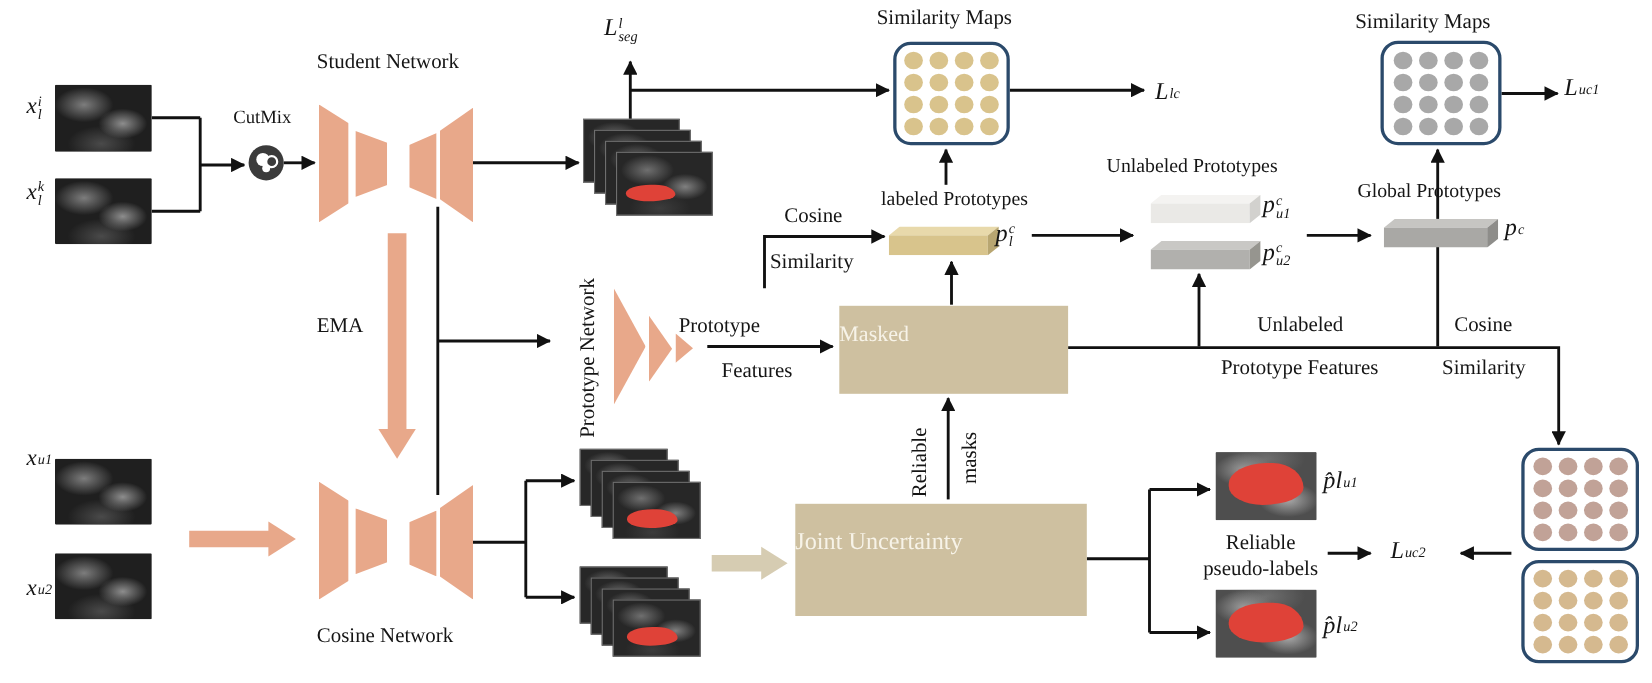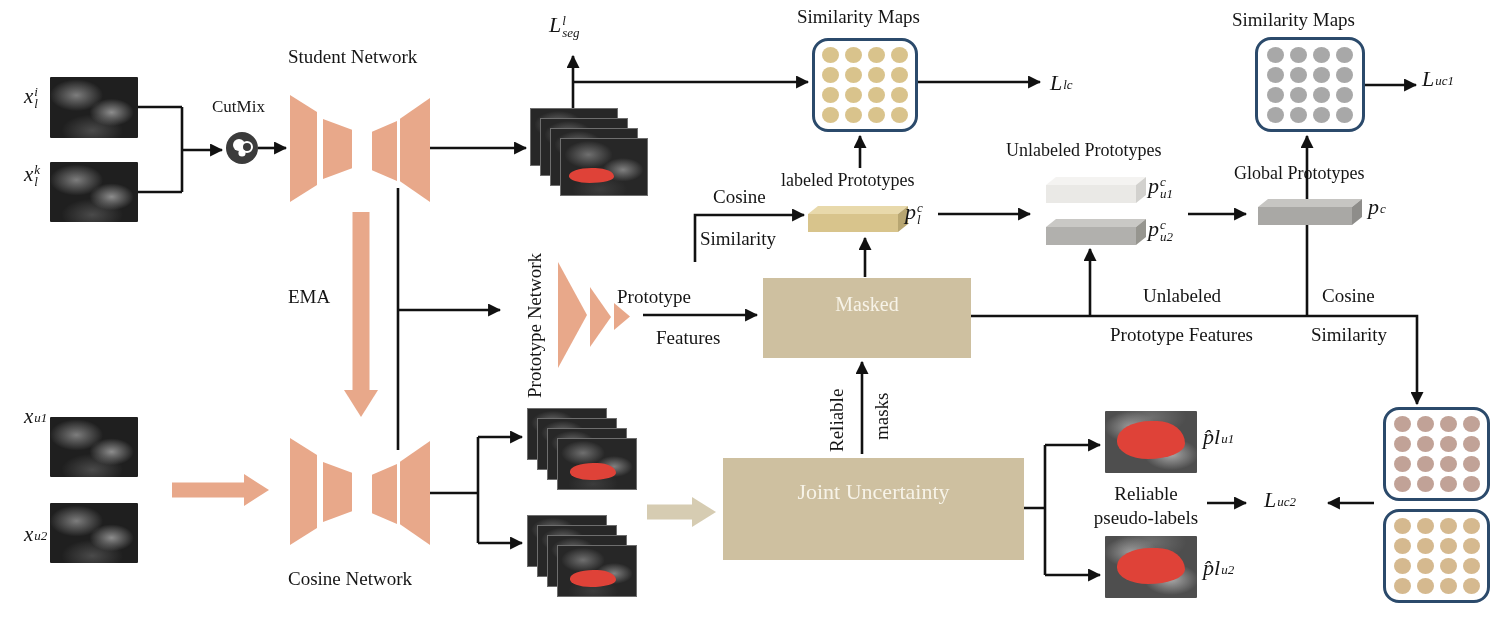--- a/index.html
+++ b/index.html
@@ -7,21 +7,21 @@
           font-family:"Liberation Serif","DejaVu Serif",serif;color:#151515;}
   #connectors{position:absolute;left:0;top:0;pointer-events:none;}
   .lbl{position:absolute;font-size:19px;white-space:nowrap;}
   .lbl.small{font-size:17px;}
   .lbl.mid{font-size:18px;}
   .vlabel{position:absolute;transform-origin:0 0;transform:rotate(-90deg);font-size:19px;white-space:nowrap;}
   .math{position:absolute;font-style:italic;font-size:22px;white-space:nowrap;}
   .math .ss{display:inline-flex;flex-direction:column;align-items:flex-start;vertical-align:middle;margin-left:1px;}
   .math sup,.math sub{display:block;font-size:13px;line-height:12px;font-style:italic;}
   .trap{position:absolute;background:#e8a88a;}
-  .tanbox{position:absolute;background:#cec0a0;color:#f7f3e8;text-align:center;}
+  .tanbox{position:absolute;background:#cec0a0;color:#f7f3e8;text-align:left;}
   .tanbox .bt1,.tanbox .bt2{white-space:nowrap;}
   .simbox{position:absolute;background:#fff;border:3px solid #2b4a6b;border-radius:16px;box-sizing:border-box;
           display:grid;grid-template-columns:repeat(4,17px);grid-auto-rows:16px;column-gap:6px;row-gap:4px;
           justify-content:center;align-content:center;}
   .dot{width:17px;height:16px;border-radius:50%;}
   .mri{position:absolute;background-color:#1f1f1f;border-radius:1px;
        background-image:radial-gradient(ellipse 42% 36% at 30% 30%,#7d7d7d,rgba(70,70,70,0) 72%),
                         radial-gradient(ellipse 36% 32% at 70% 58%,#8d8d8d,rgba(70,70,70,0) 70%),
                         radial-gradient(ellipse 50% 38% at 48% 88%,#4a4a4a,rgba(40,40,40,0) 70%);}
   .mri.light{background-color:#4e4e4e;
@@ -196,42 +196,42 @@
       <div class="dot" style="background: rgb(217, 195, 140);"></div>
     </div>
   <span class="math" style="left:1050px;top:70px"><span>L</span><span class="ss">
         <sup></sup>
         <sub>lc</sub>
       </span></span>
 
   <span class="lbl" style="left:713px;top:186px">Cosine</span>
   <span class="lbl" style="left:700px;top:228px">Similarity</span>
 
-  <span class="lbl mid" style="left:781px;top:170px">labeled Prototypes</span>
+  <span class="lbl mid" style="left:801px;top:170px">labeled Prototypes</span>
   <svg class="bar" style="left:808px;top:206px" width="100" height="26">
     <polygon points="0,8 10,0 100,0 90,8" fill="#e8d9ab"></polygon>
     <rect x="0" y="8" width="90" height="18" fill="#d8c48c"></rect>
     <polygon points="90,8 100,0 100,18 90,26" fill="#b8a671"></polygon>
   </svg>
   <span class="math" style="left:905px;top:199px"><span>p</span><span class="ss">
         <sup>c</sup>
         <sub>l</sub>
       </span></span>
 
   <span class="lbl" style="left:617px;top:286px">Prototype</span>
   <span class="lbl" style="left:656px;top:327px">Features</span>
 
   <div class="tanbox" style="left:763px;top:278px;width:208px;height:80px;font-size:20px;line-height:26px;padding-top:13px;box-sizing:border-box">
     <div class="bt1">Masked</div>
   </div>
 
   <span class="vlabel" style="left:826px;top:452px">Reliable</span>
   <span class="vlabel" style="left:871px;top:440px">masks</span>
 
-  <div class="tanbox" style="left:723px;top:458px;width:301px;height:102px;font-size:22px;line-height:30px;padding-top:19px;box-sizing:border-box">
+  <div class="tanbox" style="left:723px;top:458px;width:265px;height:102px;font-size:22px;line-height:30px;padding-top:19px;box-sizing:border-box">
     <div class="bt1">Joint Uncertainty</div>
   </div>
 
   <div>
     <div class="frame" style="left:527px;top:408px;width:80px;height:52px"></div>
     <div class="frame" style="left:537px;top:418px;width:80px;height:52px"></div>
     <div class="frame" style="left:547px;top:428px;width:80px;height:52px"></div>
     <div class="frame" style="left:557px;top:438px;width:80px;height:52px">
       <div class="blob" style="left:12px;top:24px;width:46px;height:17px"></div>
     </div>

